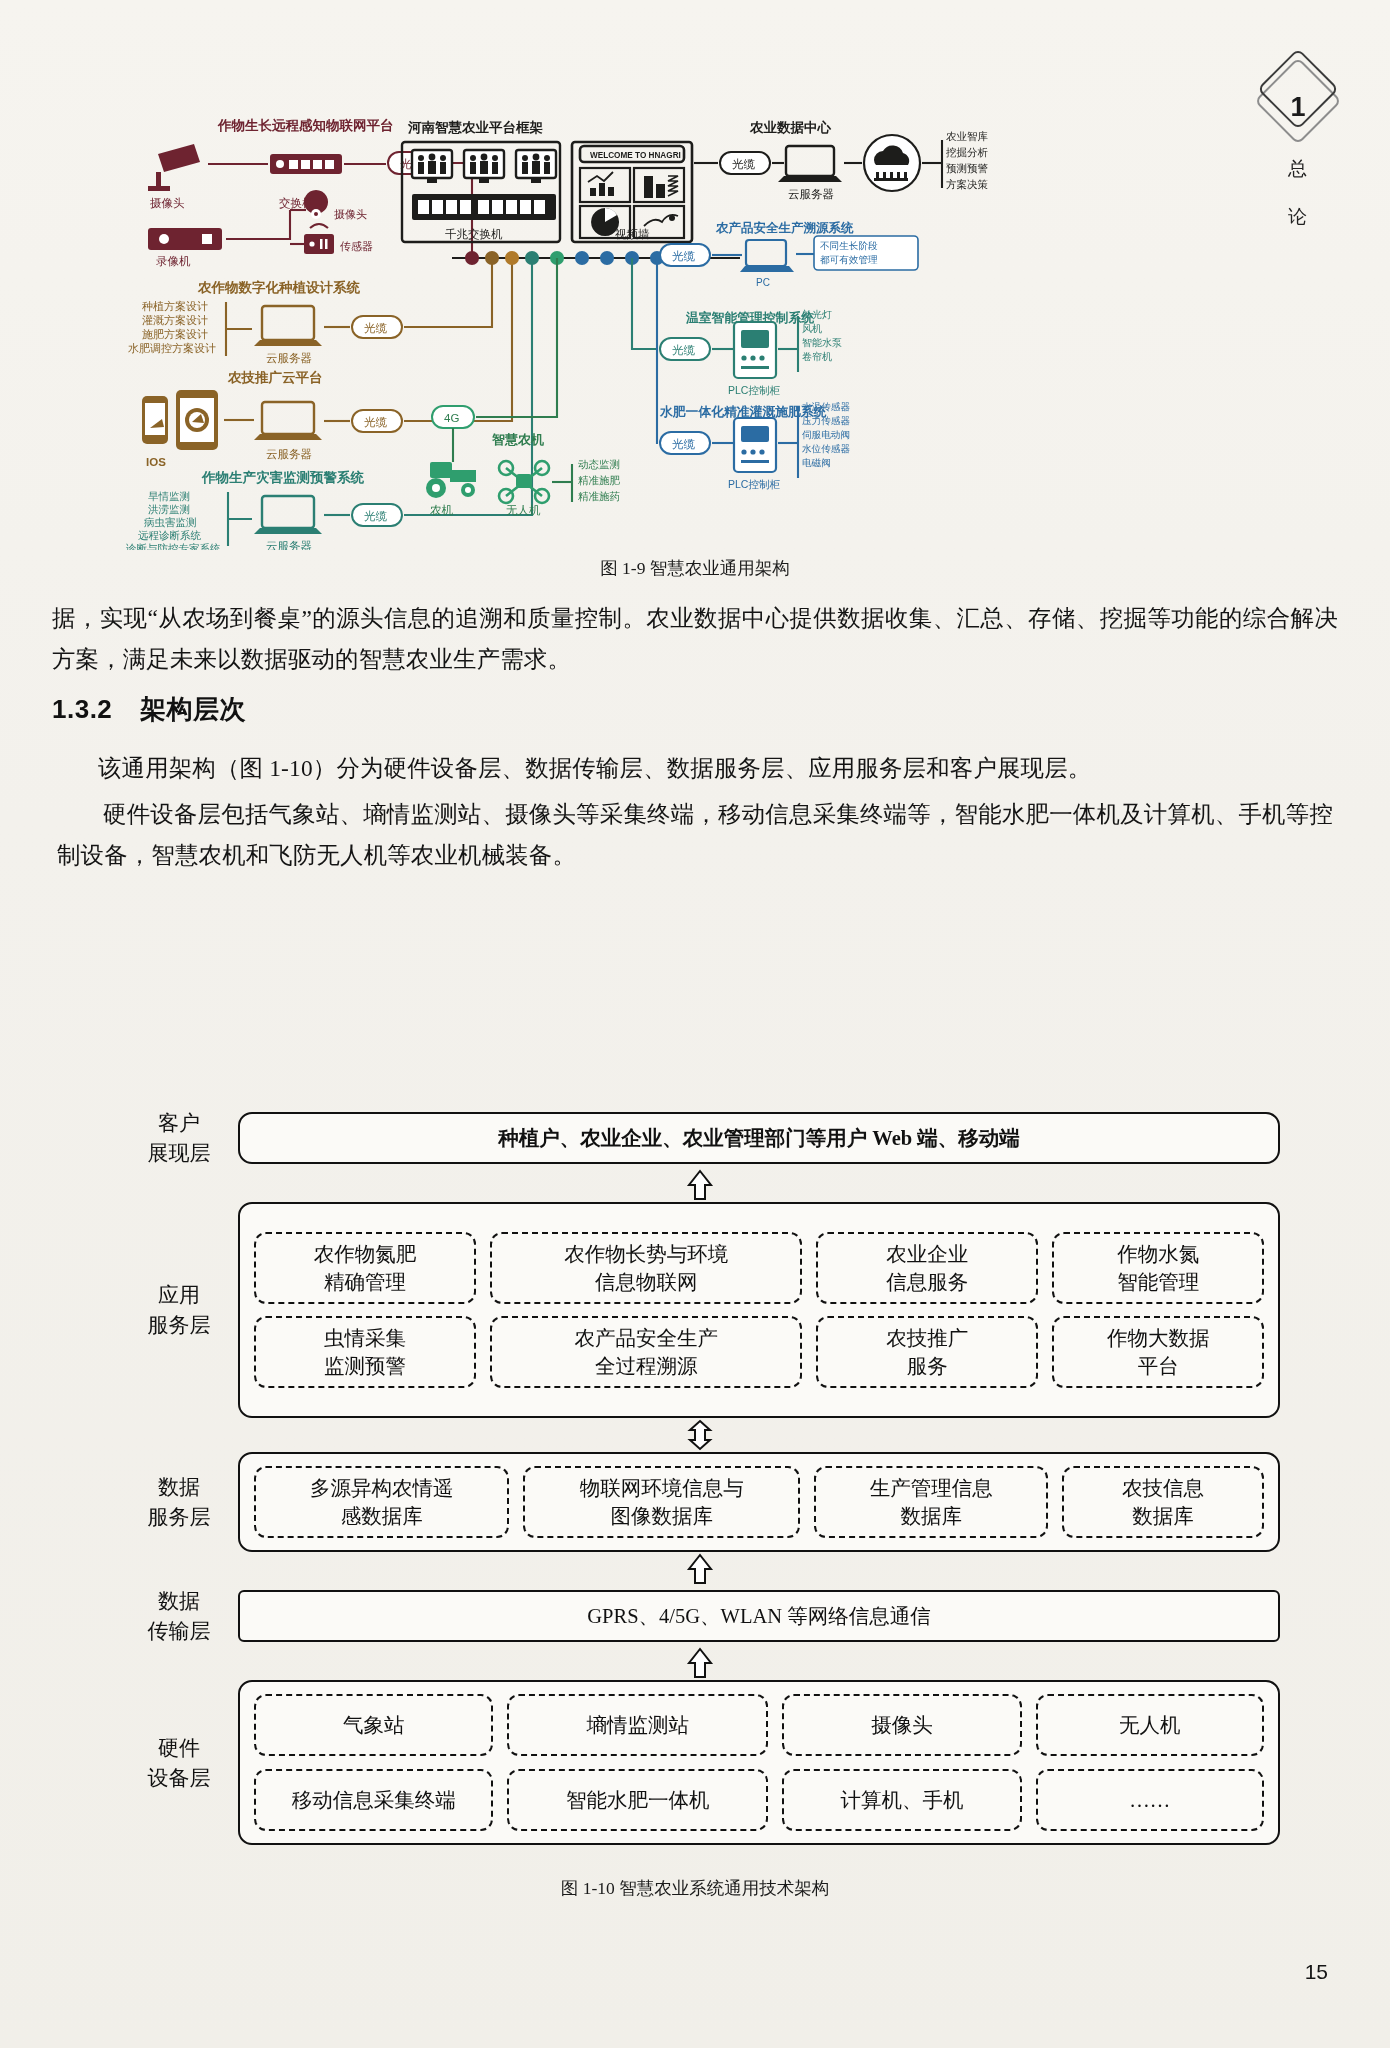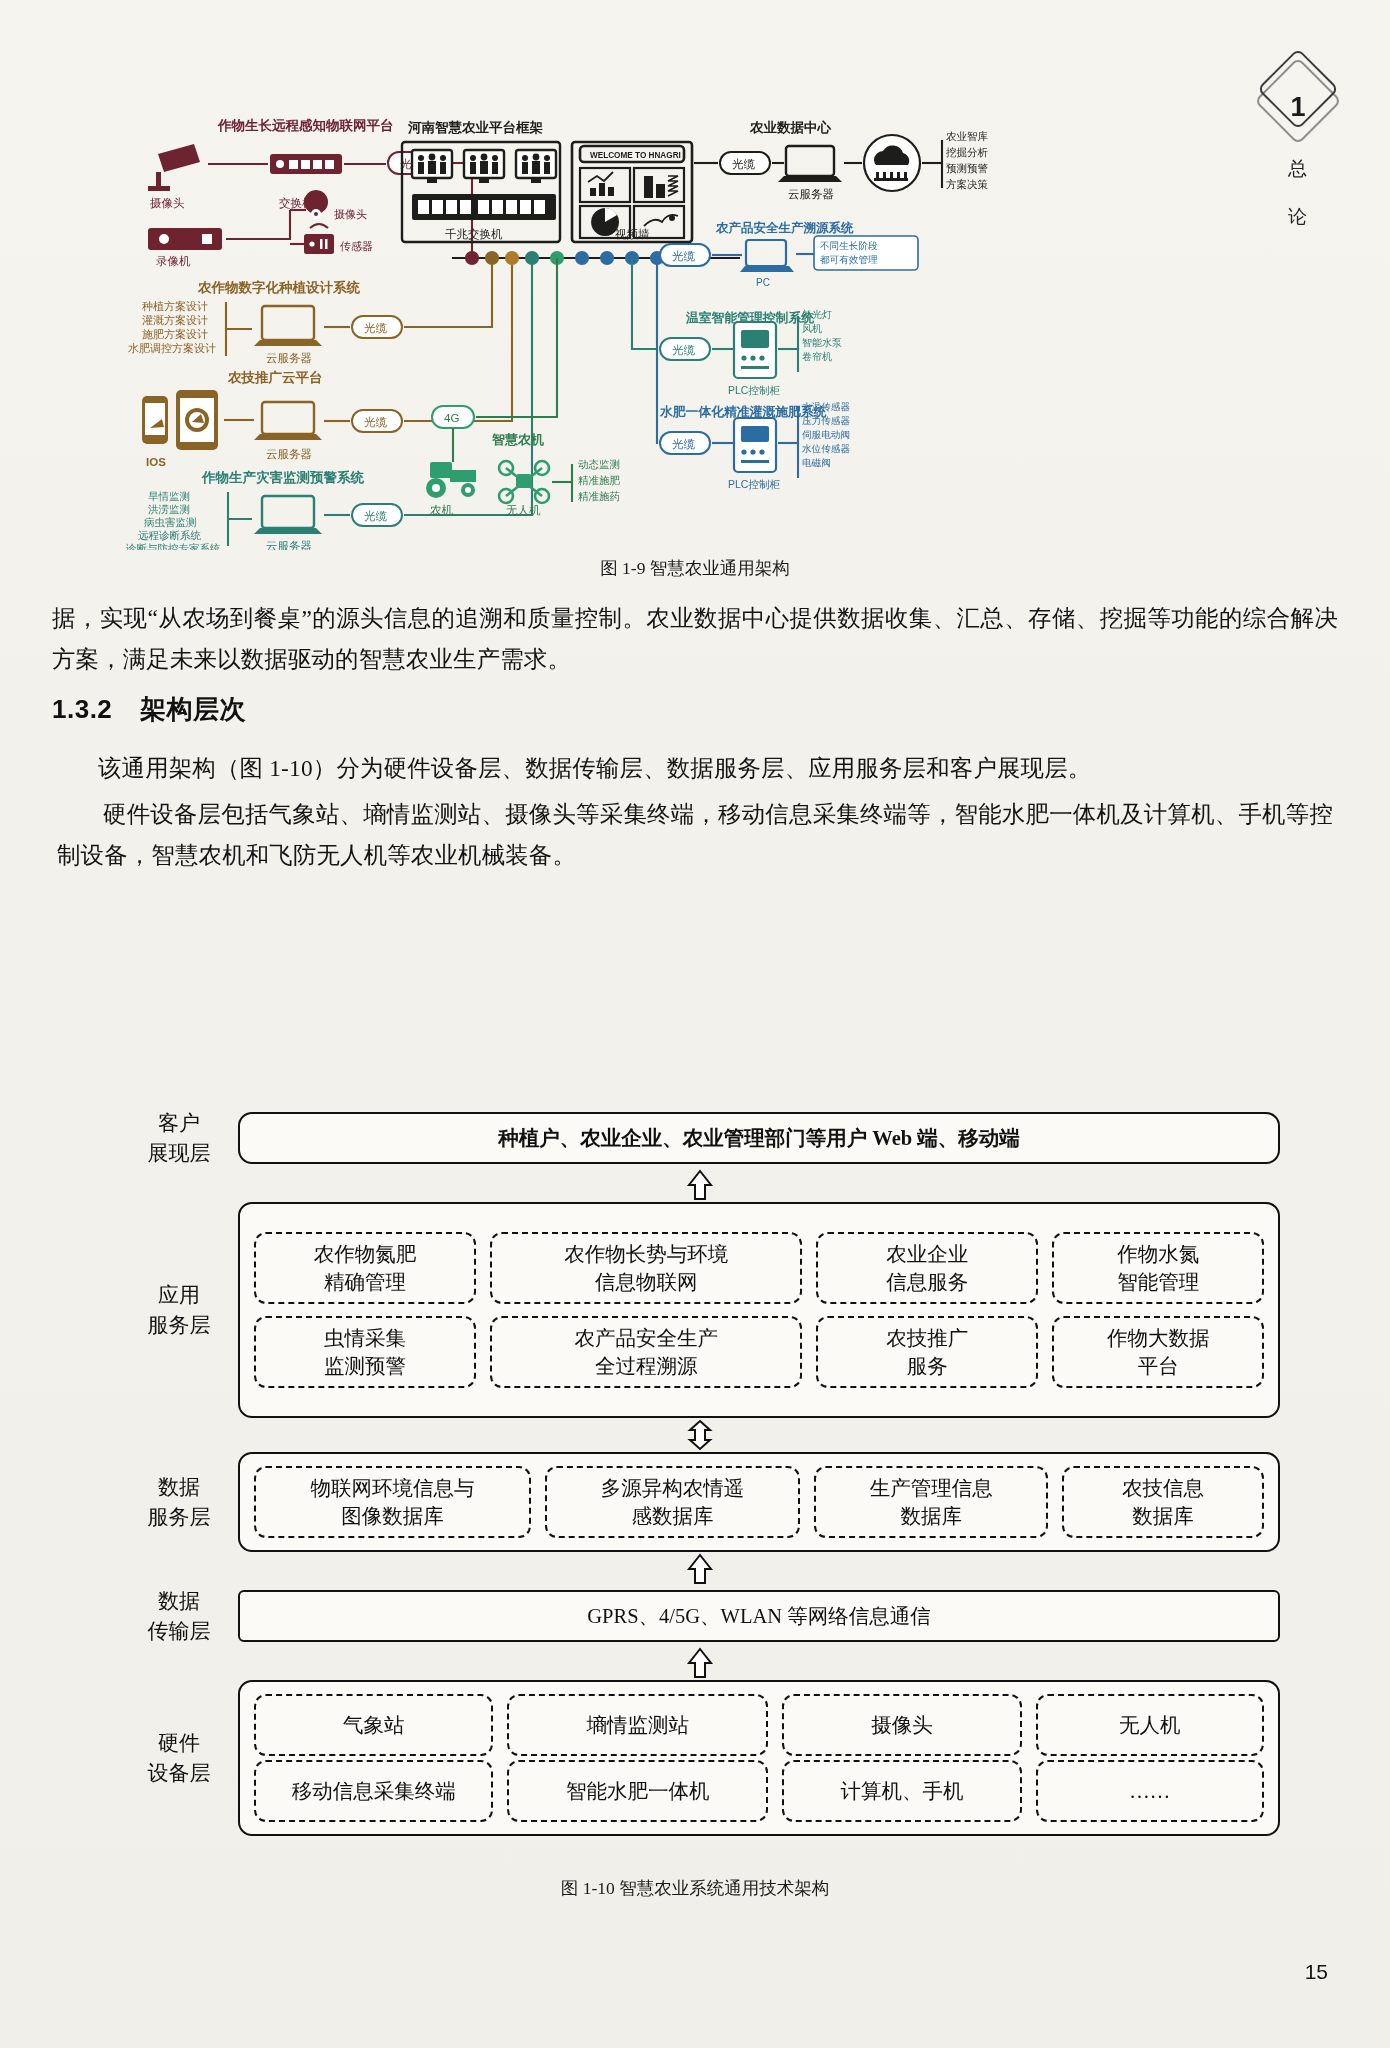--- a/index.html
+++ b/index.html
@@ -495,24 +495,24 @@
               <path d="M17 2 L27 11 H22 V21 H27 L17 30 L7 21 H12 V11 H7 Z" fill="#fff" stroke="#111" stroke-width="2"></path>
             </svg>
           </div>
           <div style="display: flex; align-items: center;">
             <div style="width: 118px; flex: 0 0 118px; text-align: center; font-size: 21px; line-height: 30px; color: rgb(17, 17, 17); font-family: &quot;Liberation Serif&quot;, serif;">
               <div>数据</div>
               <div>服务层</div>
             </div>
             <div style="flex: 1 1 0%; border: 2px solid rgb(17, 17, 17); border-radius: 14px; padding: 12px 14px; display: flex; flex-direction: column; gap: 12px; background: rgb(251, 250, 247);">
               <div style="display: flex; gap: 14px;">
+                <div style="flex: 1.1 1 0%; border: 2px dashed rgb(17, 17, 17); border-radius: 12px; min-height: 62px; display: flex; align-items: center; justify-content: center; text-align: center; font-size: 20.5px; line-height: 28px; color: rgb(17, 17, 17); font-family: &quot;Liberation Serif&quot;, serif; white-space: pre-line; padding: 6px 8px; box-sizing: border-box;">多源异构农情遥
+感数据库</div>
                 <div style="flex: 1.2 1 0%; border: 2px dashed rgb(17, 17, 17); border-radius: 12px; min-height: 62px; display: flex; align-items: center; justify-content: center; text-align: center; font-size: 20.5px; line-height: 28px; color: rgb(17, 17, 17); font-family: &quot;Liberation Serif&quot;, serif; white-space: pre-line; padding: 6px 8px; box-sizing: border-box;">物联网环境信息与
 图像数据库</div>
-                <div style="flex: 1.1 1 0%; border: 2px dashed rgb(17, 17, 17); border-radius: 12px; min-height: 62px; display: flex; align-items: center; justify-content: center; text-align: center; font-size: 20.5px; line-height: 28px; color: rgb(17, 17, 17); font-family: &quot;Liberation Serif&quot;, serif; white-space: pre-line; padding: 6px 8px; box-sizing: border-box;">多源异构农情遥
-感数据库</div>
                 <div style="flex: 1 1 0%; border: 2px dashed rgb(17, 17, 17); border-radius: 12px; min-height: 62px; display: flex; align-items: center; justify-content: center; text-align: center; font-size: 20.5px; line-height: 28px; color: rgb(17, 17, 17); font-family: &quot;Liberation Serif&quot;, serif; white-space: pre-line; padding: 6px 8px; box-sizing: border-box;">生产管理信息
 数据库</div>
                 <div style="flex: 0.85 1 0%; border: 2px dashed rgb(17, 17, 17); border-radius: 12px; min-height: 62px; display: flex; align-items: center; justify-content: center; text-align: center; font-size: 20.5px; line-height: 28px; color: rgb(17, 17, 17); font-family: &quot;Liberation Serif&quot;, serif; white-space: pre-line; padding: 6px 8px; box-sizing: border-box;">农技信息
 数据库</div>
               </div>
             </div>
           </div>
           <div style="height: 34px; display: flex; align-items: center; justify-content: center;">
             <svg width="34" height="32" viewBox="0 0 34 32">
               <path d="M17 2 L28 16 H22 V30 H12 V16 H6 Z" fill="#fff" stroke="#111" stroke-width="2"></path>
@@ -532,21 +532,21 @@
           <div style="height: 34px; display: flex; align-items: center; justify-content: center;">
             <svg width="34" height="32" viewBox="0 0 34 32">
               <path d="M17 2 L28 16 H22 V30 H12 V16 H6 Z" fill="#fff" stroke="#111" stroke-width="2"></path>
             </svg>
           </div>
           <div style="display: flex; align-items: center;">
             <div style="width: 118px; flex: 0 0 118px; text-align: center; font-size: 21px; line-height: 30px; color: rgb(17, 17, 17); font-family: &quot;Liberation Serif&quot;, serif;">
               <div>硬件</div>
               <div>设备层</div>
             </div>
-            <div style="flex: 1 1 0%; border: 2px solid rgb(17, 17, 17); border-radius: 14px; padding: 12px 14px; display: flex; flex-direction: column; gap: 4px; background: rgb(251, 250, 247);">
+            <div style="flex: 1 1 0%; border: 2px solid rgb(17, 17, 17); border-radius: 14px; padding: 12px 14px; display: flex; flex-direction: column; gap: 13px; background: rgb(251, 250, 247);">
               <div style="display: flex; gap: 14px;">
                 <div style="flex: 1 1 0%; border: 2px dashed rgb(17, 17, 17); border-radius: 12px; min-height: 62px; display: flex; align-items: center; justify-content: center; text-align: center; font-size: 20.5px; line-height: 28px; color: rgb(17, 17, 17); font-family: &quot;Liberation Serif&quot;, serif; white-space: pre-line; padding: 6px 8px; box-sizing: border-box;">气象站</div>
                 <div style="flex: 1.1 1 0%; border: 2px dashed rgb(17, 17, 17); border-radius: 12px; min-height: 62px; display: flex; align-items: center; justify-content: center; text-align: center; font-size: 20.5px; line-height: 28px; color: rgb(17, 17, 17); font-family: &quot;Liberation Serif&quot;, serif; white-space: pre-line; padding: 6px 8px; box-sizing: border-box;">墒情监测站</div>
                 <div style="flex: 1 1 0%; border: 2px dashed rgb(17, 17, 17); border-radius: 12px; min-height: 62px; display: flex; align-items: center; justify-content: center; text-align: center; font-size: 20.5px; line-height: 28px; color: rgb(17, 17, 17); font-family: &quot;Liberation Serif&quot;, serif; white-space: pre-line; padding: 6px 8px; box-sizing: border-box;">摄像头</div>
                 <div style="flex: 0.95 1 0%; border: 2px dashed rgb(17, 17, 17); border-radius: 12px; min-height: 62px; display: flex; align-items: center; justify-content: center; text-align: center; font-size: 20.5px; line-height: 28px; color: rgb(17, 17, 17); font-family: &quot;Liberation Serif&quot;, serif; white-space: pre-line; padding: 6px 8px; box-sizing: border-box;">无人机</div>
               </div>
               <div style="display: flex; gap: 14px;">
                 <div style="flex: 1 1 0%; border: 2px dashed rgb(17, 17, 17); border-radius: 12px; min-height: 62px; display: flex; align-items: center; justify-content: center; text-align: center; font-size: 20.5px; line-height: 28px; color: rgb(17, 17, 17); font-family: &quot;Liberation Serif&quot;, serif; white-space: pre-line; padding: 6px 8px; box-sizing: border-box;">移动信息采集终端</div>
                 <div style="flex: 1.1 1 0%; border: 2px dashed rgb(17, 17, 17); border-radius: 12px; min-height: 62px; display: flex; align-items: center; justify-content: center; text-align: center; font-size: 20.5px; line-height: 28px; color: rgb(17, 17, 17); font-family: &quot;Liberation Serif&quot;, serif; white-space: pre-line; padding: 6px 8px; box-sizing: border-box;">智能水肥一体机</div>
                 <div style="flex: 1 1 0%; border: 2px dashed rgb(17, 17, 17); border-radius: 12px; min-height: 62px; display: flex; align-items: center; justify-content: center; text-align: center; font-size: 20.5px; line-height: 28px; color: rgb(17, 17, 17); font-family: &quot;Liberation Serif&quot;, serif; white-space: pre-line; padding: 6px 8px; box-sizing: border-box;">计算机、手机</div>

